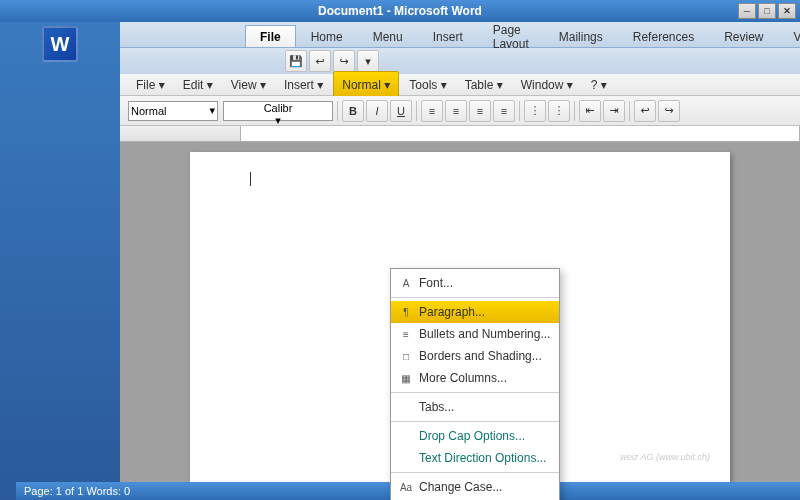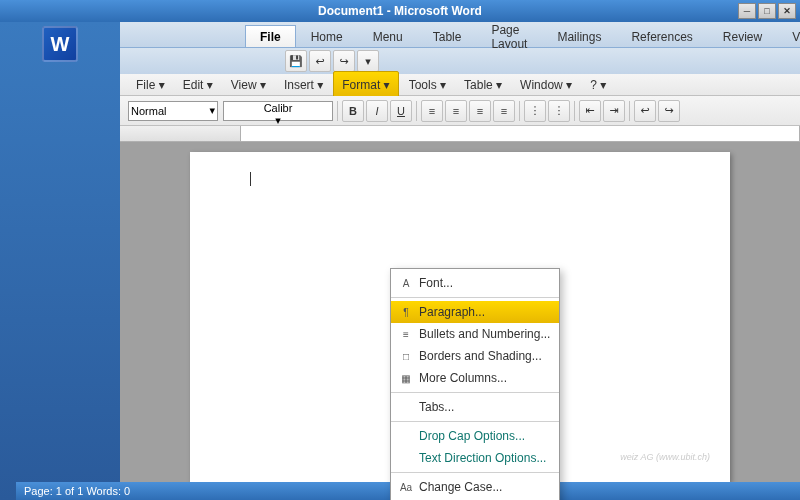--- a/index.html
+++ b/index.html
@@ -320,41 +320,41 @@
   <div class="left-panel">
     <div class="word-logo">W</div>
   </div>
 
   <div style="position:absolute; left:120px; top:22px; right:0; bottom:18px; display:flex; flex-direction:column;">
 
     <div class="ribbon-tabs">
       <div class="ribbon-tab active">File</div>
       <div class="ribbon-tab">Home</div>
       <div class="ribbon-tab">Menu</div>
-      <div class="ribbon-tab">Table</div>
+      <div class="ribbon-tab">Insert</div>
       <div class="ribbon-tab">Page Layout</div>
       <div class="ribbon-tab">Mailings</div>
       <div class="ribbon-tab">References</div>
       <div class="ribbon-tab">Review</div>
       <div class="ribbon-tab">View</div>
     </div>
 
     <div class="quick-access">
       <div class="toolbar-btn">💾</div>
       <div class="toolbar-btn">↩</div>
       <div class="toolbar-btn">↪</div>
       <div class="toolbar-btn">▾</div>
     </div>
 
     <div class="menu-bar">
       <div class="menu-item">File ▾</div>
       <div class="menu-item">Edit ▾</div>
       <div class="menu-item">View ▾</div>
       <div class="menu-item">Insert ▾</div>
-      <div class="menu-item active">Format ▾</div>
+      <div class="menu-item active">Normal ▾</div>
       <div class="menu-item">Tools ▾</div>
       <div class="menu-item">Table ▾</div>
       <div class="menu-item">Window ▾</div>
       <div class="menu-item">? ▾</div>
     </div>
 
     <div class="toolbar">
       <div class="style-selector">
         <span>Normal</span>
         <span>▾</span>

